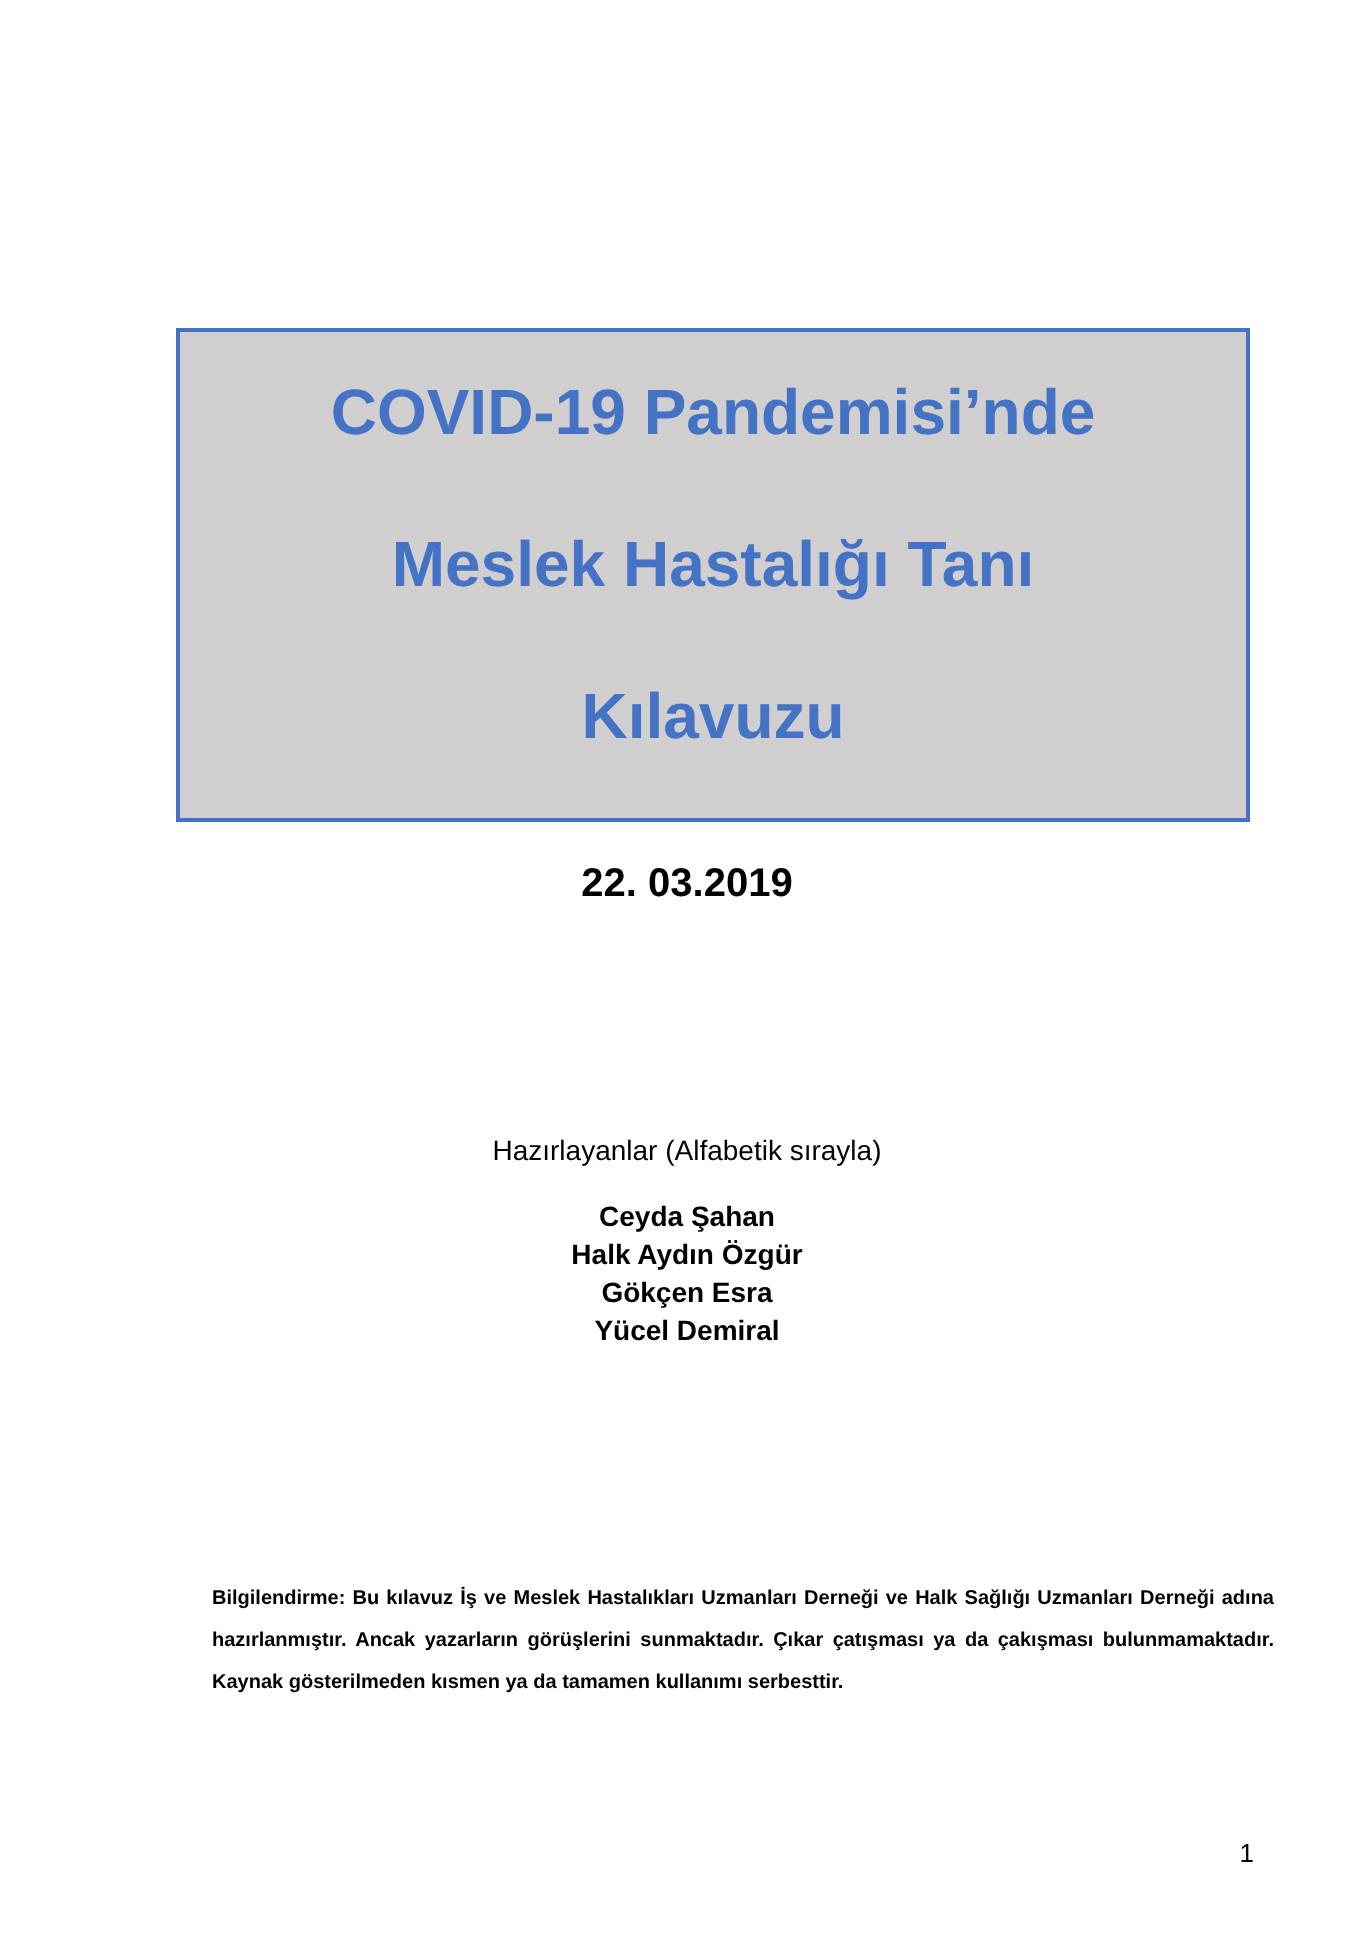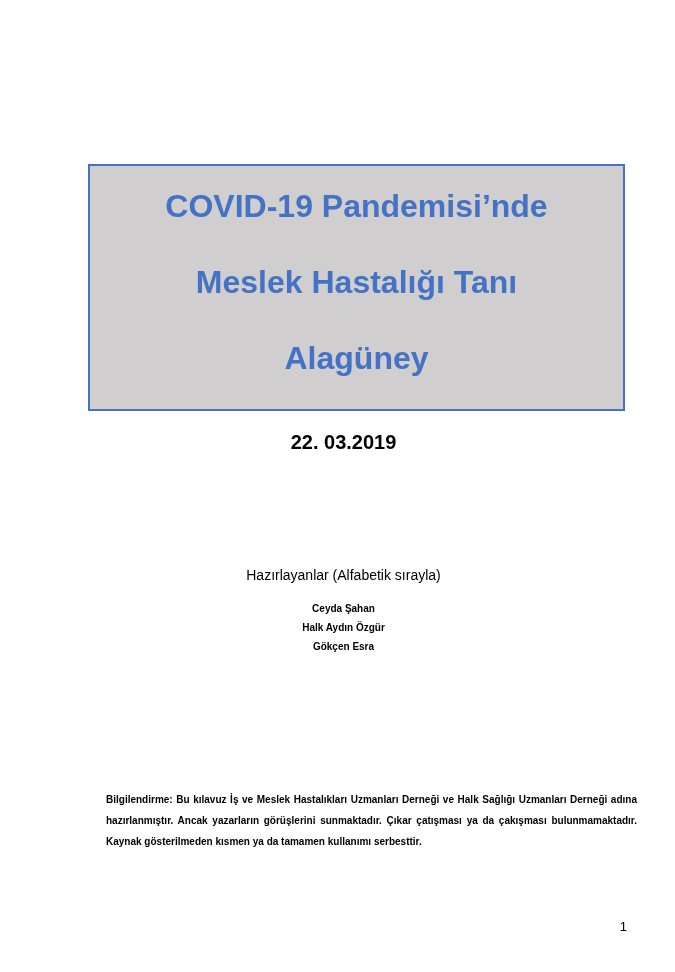--- a/index.html
+++ b/index.html
@@ -54,21 +54,21 @@
     font-weight: normal;
     font-size: 14px;
   }
   .authors-list {
     position: absolute;
     left: 78px;
     top: 599px;
     width: 531px;
     text-align: center;
     font-weight: bold;
-    font-size: 10px;
+    font-size: 14px;
     line-height: 19px;
   }
   .disclaimer {
     position: absolute;
     left: 78px;
     top: 789px;
     width: 531px;
     text-align: justify;
     font-weight: bold;
     font-size: 10px;
@@ -84,30 +84,31 @@
   }
 </style>
 </head>
 <body>
 
 <div class="page">
 
   <div class="title-box">
     <div class="title-line">COVID-19 Pandemisi’nde</div>
     <div class="title-line">Meslek Hastalığı Tanı</div>
-    <div class="title-line">Alagüney</div>
+    <div class="title-line">Kılavuzu</div>
   </div>
 
   <div class="doc-date">22. 03.2019</div>
 
   <div class="authors-heading">Hazırlayanlar (Alfabetik sırayla)</div>
 
   <div class="authors-list">
     <div>Ceyda Şahan</div>
     <div>Halk Aydın Özgür</div>
     <div>Gökçen Esra</div>
+    <div>Yücel Demiral</div>
   </div>
 
   <div class="disclaimer">Bilgilendirme: Bu kılavuz İş ve Meslek Hastalıkları Uzmanları Derneği ve Halk Sağlığı Uzmanları Derneği adına hazırlanmıştır. Ancak yazarların görüşlerini sunmaktadır. Çıkar çatışması ya da çakışması bulunmamaktadır. Kaynak gösterilmeden kısmen ya da tamamen kullanımı serbesttir.</div>
 
   <div class="page-number">1</div>
 
 </div>
 
 </body></html>

